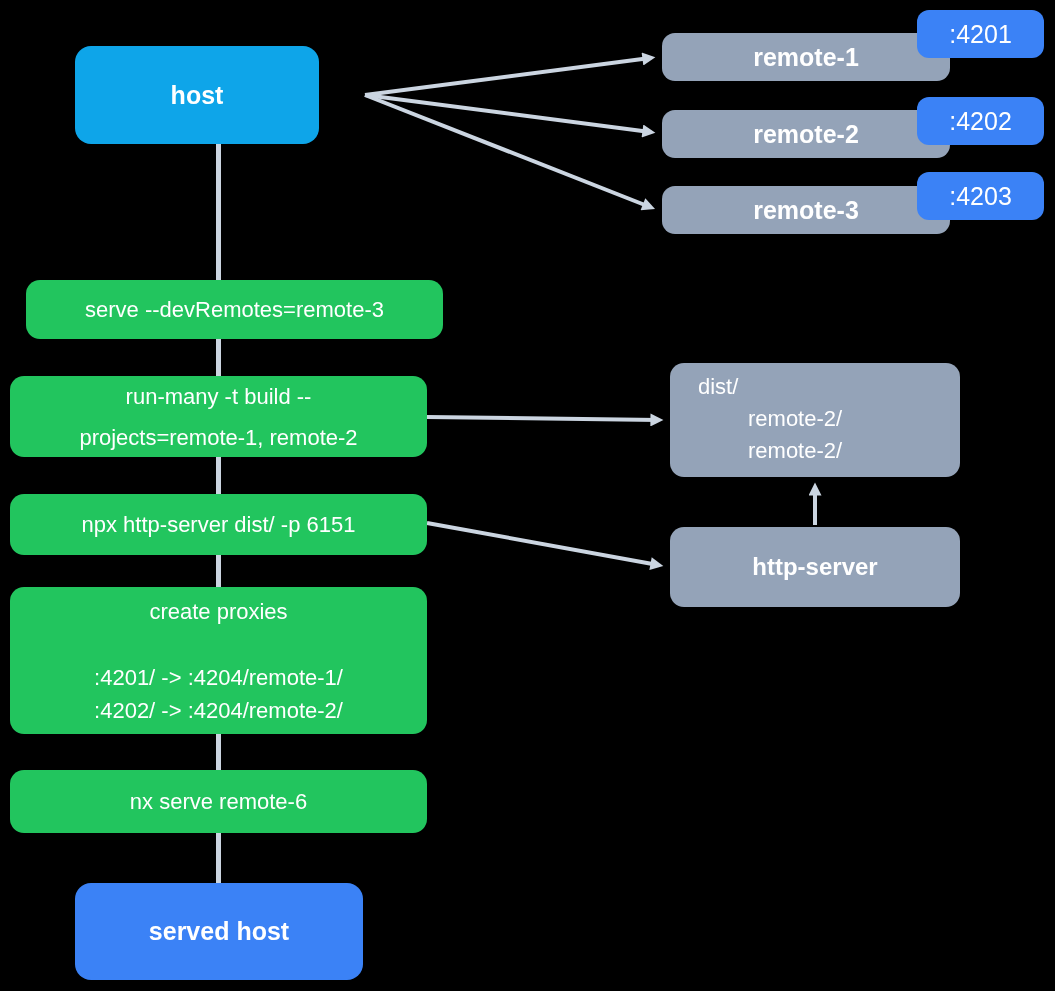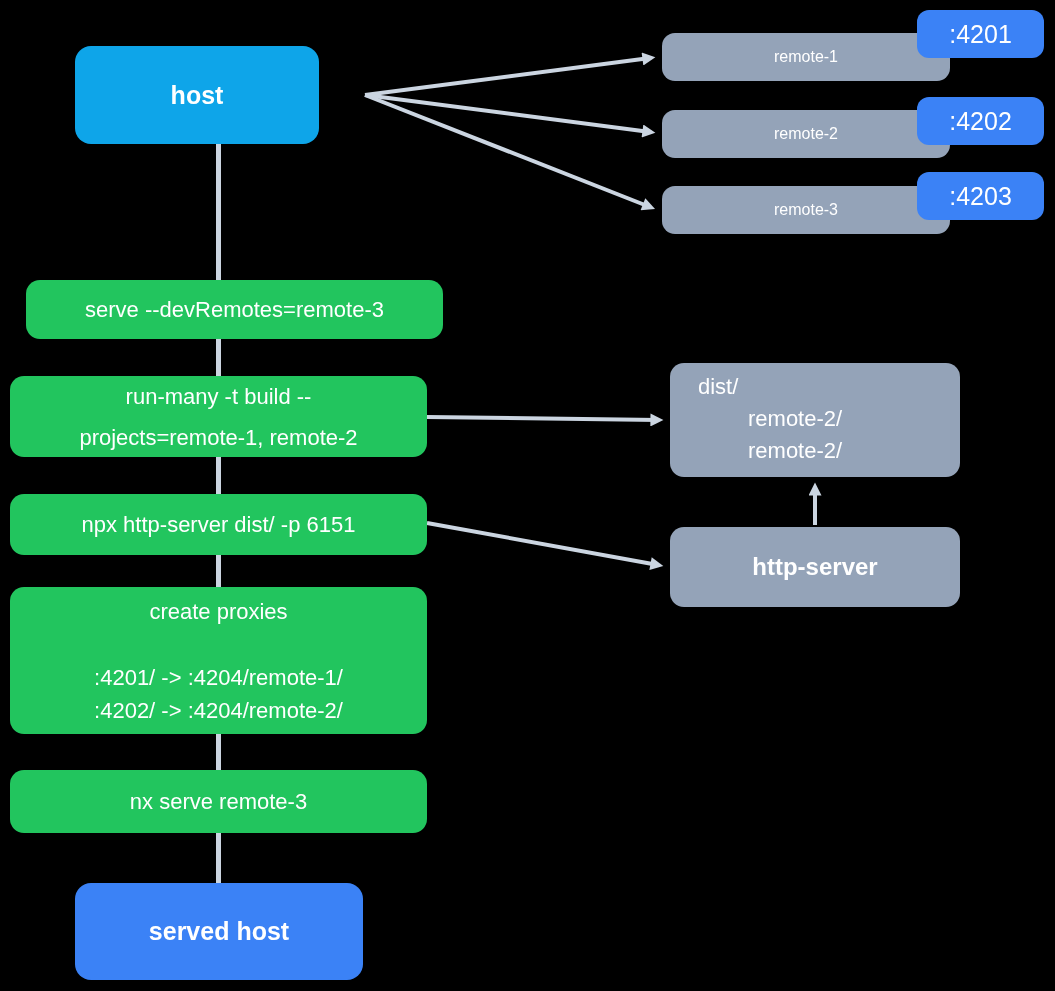--- a/index.html
+++ b/index.html
@@ -64,21 +64,21 @@
   .step-serve    { top: 280px; height: 59px; margin-left: 16px; }
   .step-build    { top: 376px; height: 81px; gap: 8px; }
   .step-http     { top: 494px; height: 61px; }
   .step-proxies  { top: 587px; height: 147px; }
   .step-remote3  { top: 770px; height: 63px; }
   .spacer-line { height: 33px; }
   .remote-box {
     left: 662px; width: 288px; height: 48px;
     background: var(--remote-box, #94a3b8);
     border-radius: 13px;
-    font-size: 16px; font-weight: 400;
+    font-size: 25px; font-weight: 700;
     z-index: 2;
   }
   .remote-1 { top: 33px; }
   .remote-2 { top: 110px; }
   .remote-3 { top: 186px; }
   .port-badge {
     left: 917px; width: 127px; height: 48px;
     background: var(--port-badge, #3b82f6);
     border-radius: 12px;
     font-size: 25px;
@@ -166,21 +166,21 @@
   </div>
 
   <div class="box step-box step-proxies">
     <span>create proxies</span>
     <span class="spacer-line"></span>
     <span>:4201/ -&gt; :4204/remote-1/</span>
     <span>:4202/ -&gt; :4204/remote-2/</span>
   </div>
 
   <div class="box step-box step-remote3">
-    <span>nx serve remote-3</span>
+    <span>nx serve remote-6</span>
   </div>
 
   <div class="box dist-box">
     <div>dist/</div>
     <div class="dist-entries">
       <div>remote-2/</div>
       <div>remote-2/</div>
     </div>
   </div>
 

